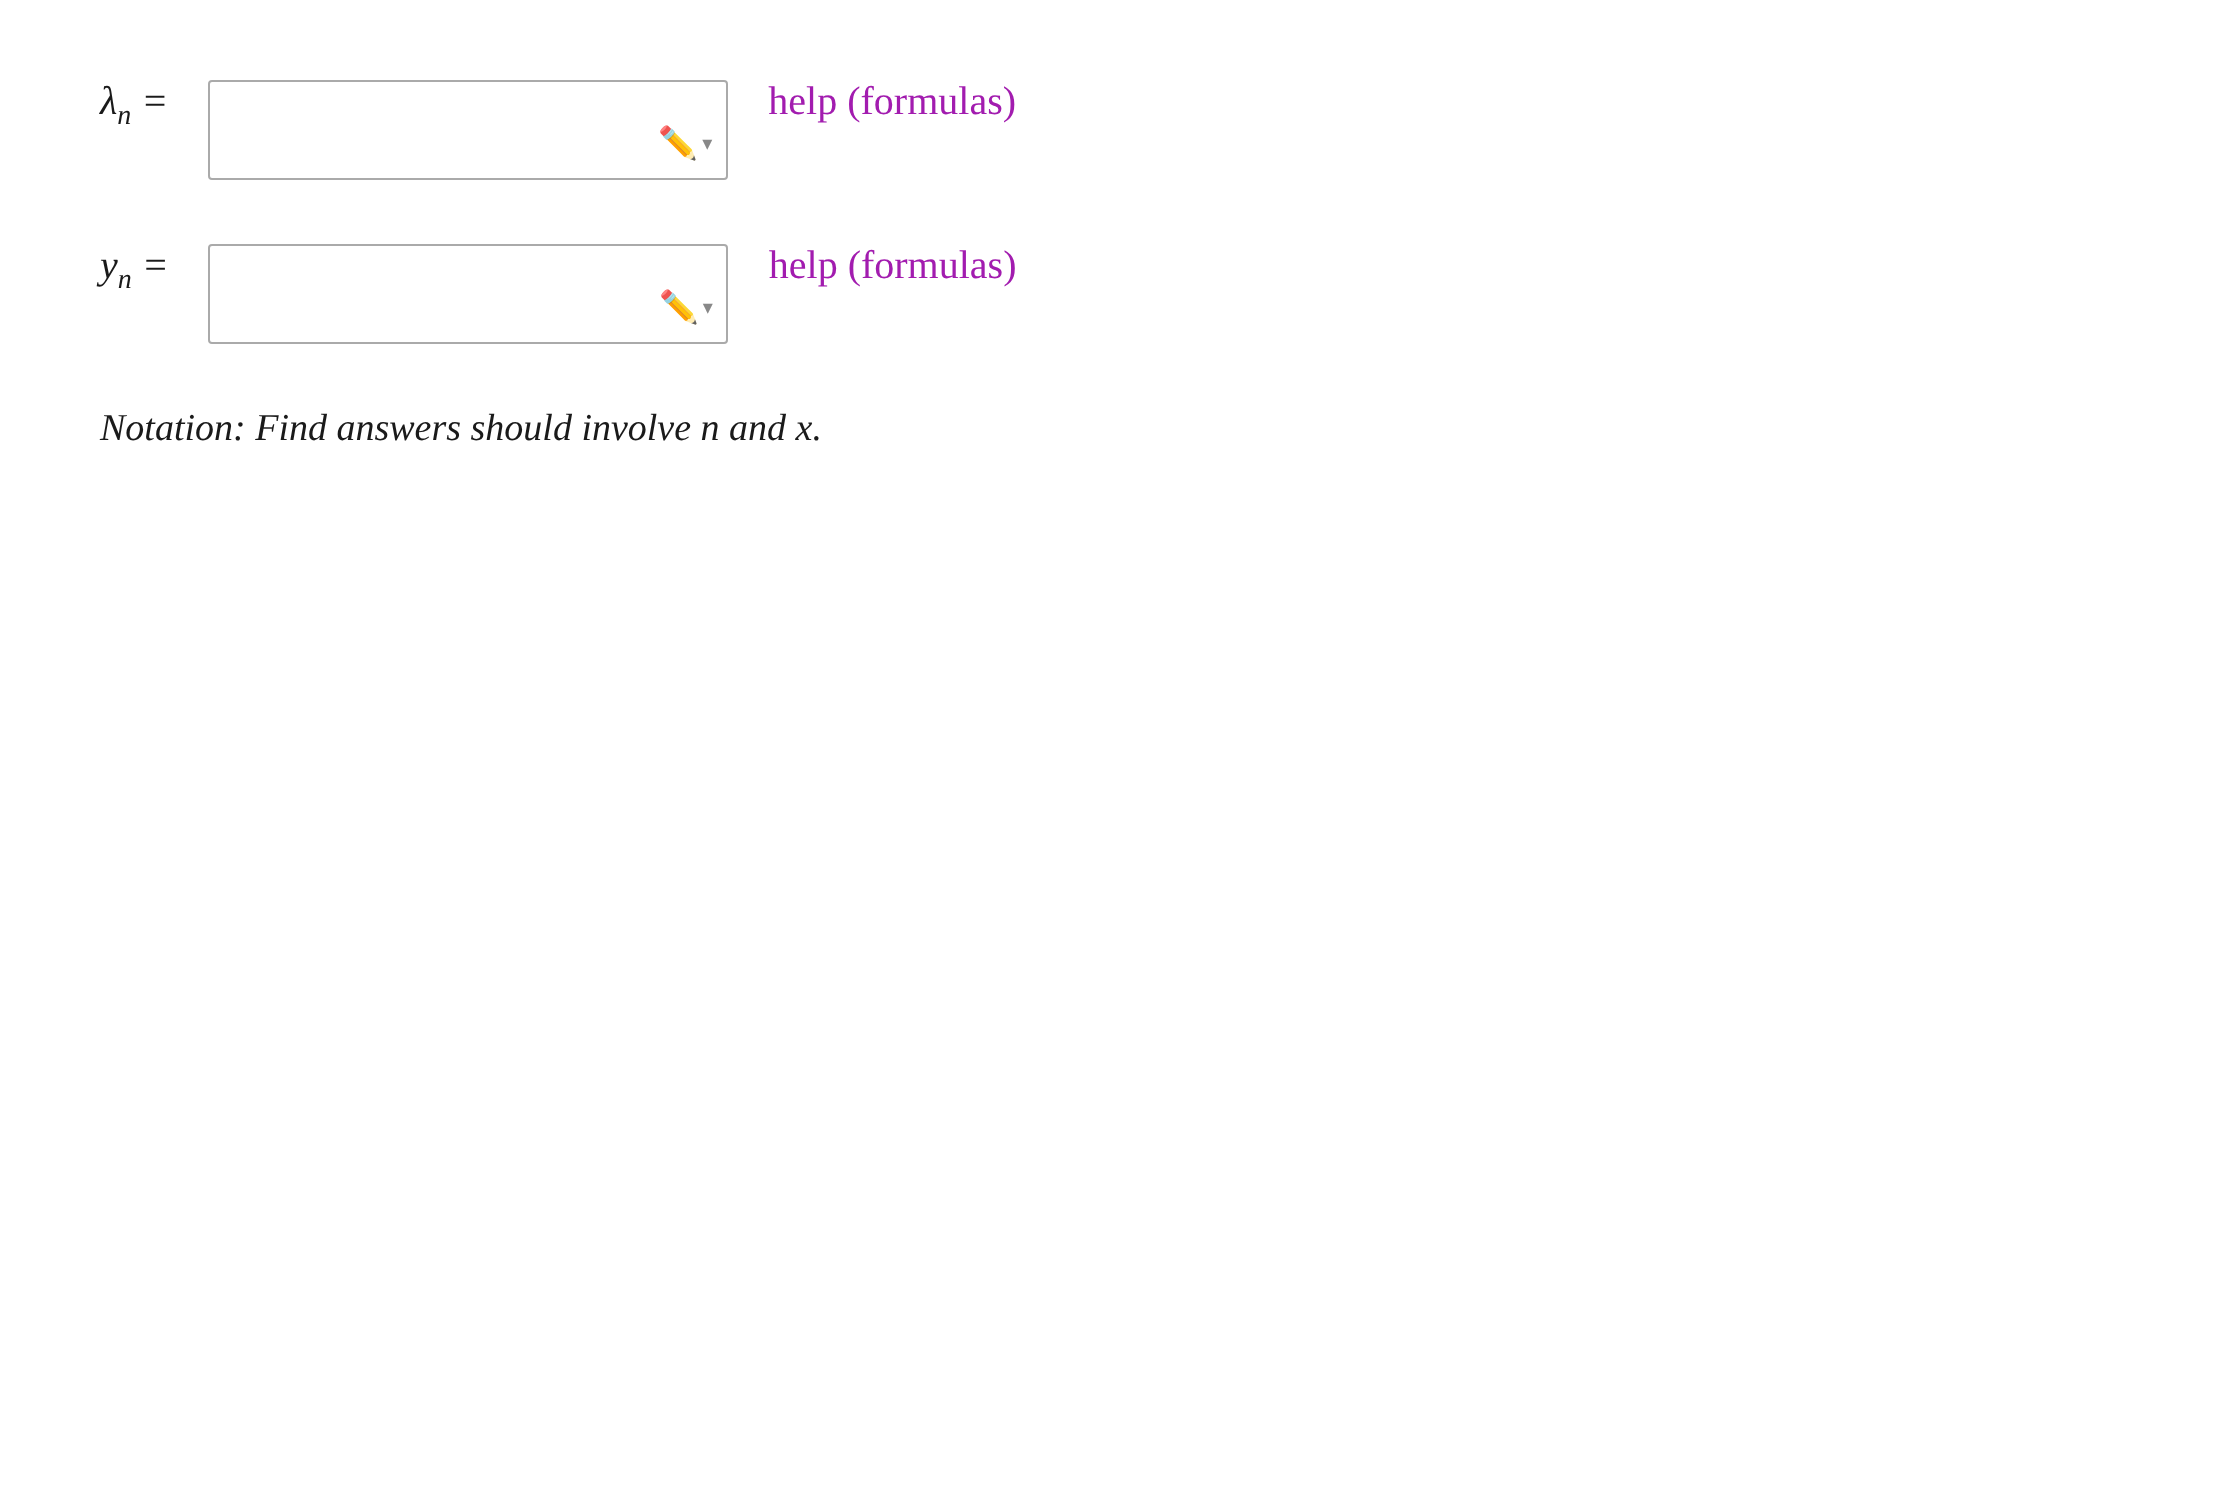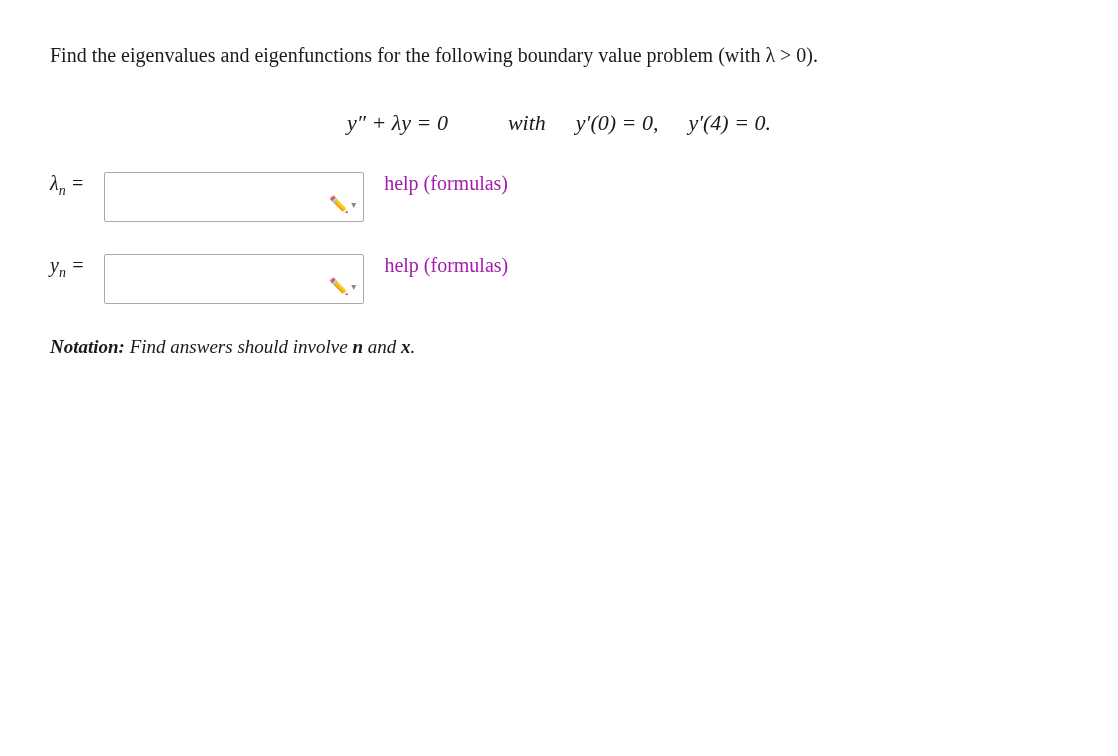--- a/index.html
+++ b/index.html
@@ -106,48 +106,35 @@
       margin-bottom: 16px;
       font-size: 19px;
     }
 
     .hint-text {
       font-style: italic;
       font-size: 19px;
     }
 
     .bold-italic {
-      font-weight: bold;
+      font-weight: normal;
       font-style: italic;
     }
 
     sub {
       font-size: 0.7em;
       vertical-align: sub;
     }
   </style>
 </head>
 <body>
 
 <div>
 
-  <div class="problem-text">
-    <span>Find the eigenvalues and eigenfunctions for the following boundary value problem (with λ &gt; 0).</span>
-  </div>
 
-  <div class="math-display">
-    <div class="math-equation">
-      <span>y″ + λy = 0</span>
-    </div>
-    <div class="math-conditions">
-      <span>with</span>
-      <span>y′(0) = 0,</span>
-      <span>y′(4) = 0.</span>
-    </div>
-  </div>
 
 
   <div class="input-row">
     <span class="math-label">
       λ<sub>n</sub> =
     </span>
     <div class="answer-input-wrapper">
       <input class="answer-input" type="text" placeholder="" style="">
       <span class="pencil-icon">
         ✏️<span style="font-size:10px; font-style:normal;">▾</span>

